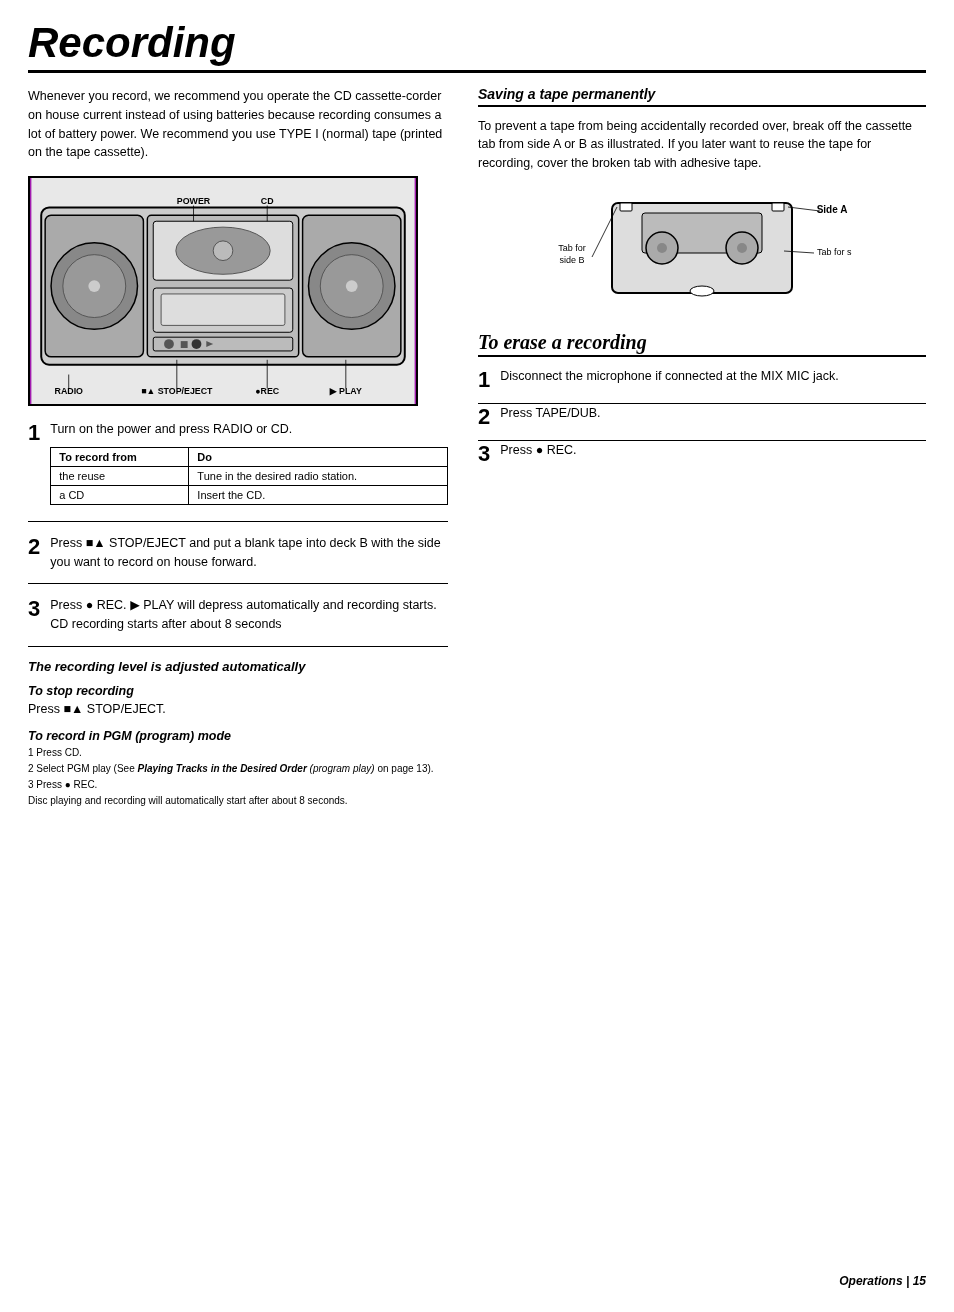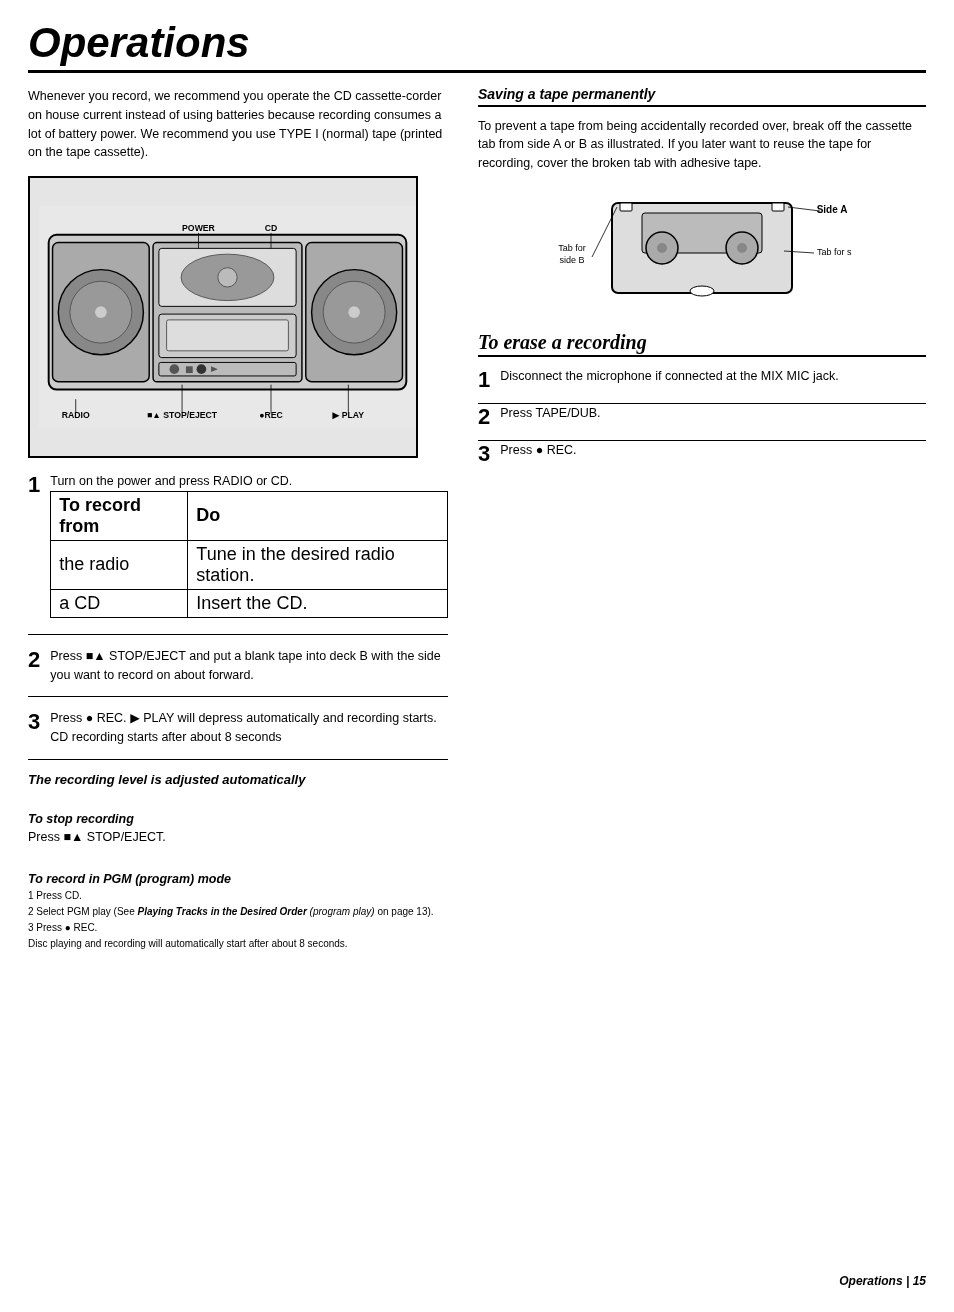--- a/index.html
+++ b/index.html
@@ -42,26 +42,25 @@
       flex: 1;
     }
     .intro-text {
       font-size: 12.5px;
       line-height: 1.5;
       margin-bottom: 14px;
     }
     .device-image {
       border: 2px solid #000;
       width: 390px;
-      height: 282px;
+      height: 230px;
       position: relative;
       margin-bottom: 14px;
       overflow: hidden;
-      background: #e5e5e5;
-      padding-left: 9px;
+      background: #a21caf;
     }
     .device-image svg {
       width: 100%;
       height: 100%;
     }
     .step-block {
       margin-bottom: 12px;
       padding-bottom: 12px;
       border-bottom: 1px solid #000;
     }
@@ -84,22 +83,23 @@
       display: flex;
       align-items: flex-start;
       gap: 4px;
     }
     .step-content {
       flex: 1;
     }
     table.record-table {
       border-collapse: collapse;
       width: 100%;
+      margin-top: 8px;
       margin-bottom: 4px;
-      font-size: 18px;
+      font-size: 11px;
     }
     table.record-table th {
       border: 1px solid #000;
       padding: 3px 8px;
       font-weight: bold;
       background: #fff;
       text-align: left;
     }
     table.record-table td {
       border: 1px solid #000;
@@ -110,21 +110,21 @@
       font-weight: bold;
       font-style: italic;
       font-size: 13px;
       margin-bottom: 4px;
     }
     .sub-heading {
       font-weight: bold;
       font-style: italic;
       font-size: 12.5px;
       margin-bottom: 2px;
-      margin-top: 25px;
+      margin-top: 10px;
     }
     .sub-text {
       font-size: 12.5px;
       line-height: 1.5;
     }
     .pgm-list {
       font-size: 10px;
       line-height: 1.6;
       list-style: none;
       padding-left: 0;
@@ -185,21 +185,21 @@
       font-weight: bold;
       font-style: italic;
     }
   </style>
 </head>
 <body>
 
 <div class="page">
 
   <div class="title-underline">
-    <div class="page-title">Operations</div>
+    <div class="page-title">Recording</div>
   </div>
 
   <div class="two-col">
 
     <div class="left-col">
 
       <p class="intro-text">Whenever you record, we recommend you operate the CD cassette-corder on house current instead of using batteries because recording consumes a lot of battery power. We recommend you use TYPE I (normal) tape (printed on the tape cassette).</p>
 
       <div class="device-image">
         <svg viewBox="0 0 390 230" xmlns="http://www.w3.org/2000/svg">
@@ -259,38 +259,38 @@
             
             <table class="record-table">
               <thead>
                 <tr>
                   <th>To record from</th>
                   <th>Do</th>
                 </tr>
               </thead>
               <tbody id="record-table-body">
               <tr>
-                    <td>the radio</td>
+                    <td>the reuse</td>
                     <td>Tune in the desired radio station.</td>
                   </tr>
                   <tr>
                     <td>a CD</td>
                     <td>Insert the CD.</td>
                   </tr>
                 </tbody>
             </table>
           </div>
         </div>
       </div>
 
       <div class="step-block">
         <div class="step-row">
           <span class="step-number">2</span>
           <div class="step-content">
-            <span class="step-text">Press ■▲ STOP/EJECT and put a blank tape into deck B with the side you want to record on about forward.</span>
+            <span class="step-text">Press ■▲ STOP/EJECT and put a blank tape into deck B with the side you want to record on house forward.</span>
           </div>
         </div>
       </div>
 
       <div class="step-block">
         <div class="step-row">
           <span class="step-number">3</span>
           <div class="step-content">
             <span class="step-text">Press ● REC.</span>
             <p class="step-text" style="margin-top:4px;">▶ PLAY will depress automatically and recording starts. CD recording starts after about 8 seconds</p>

